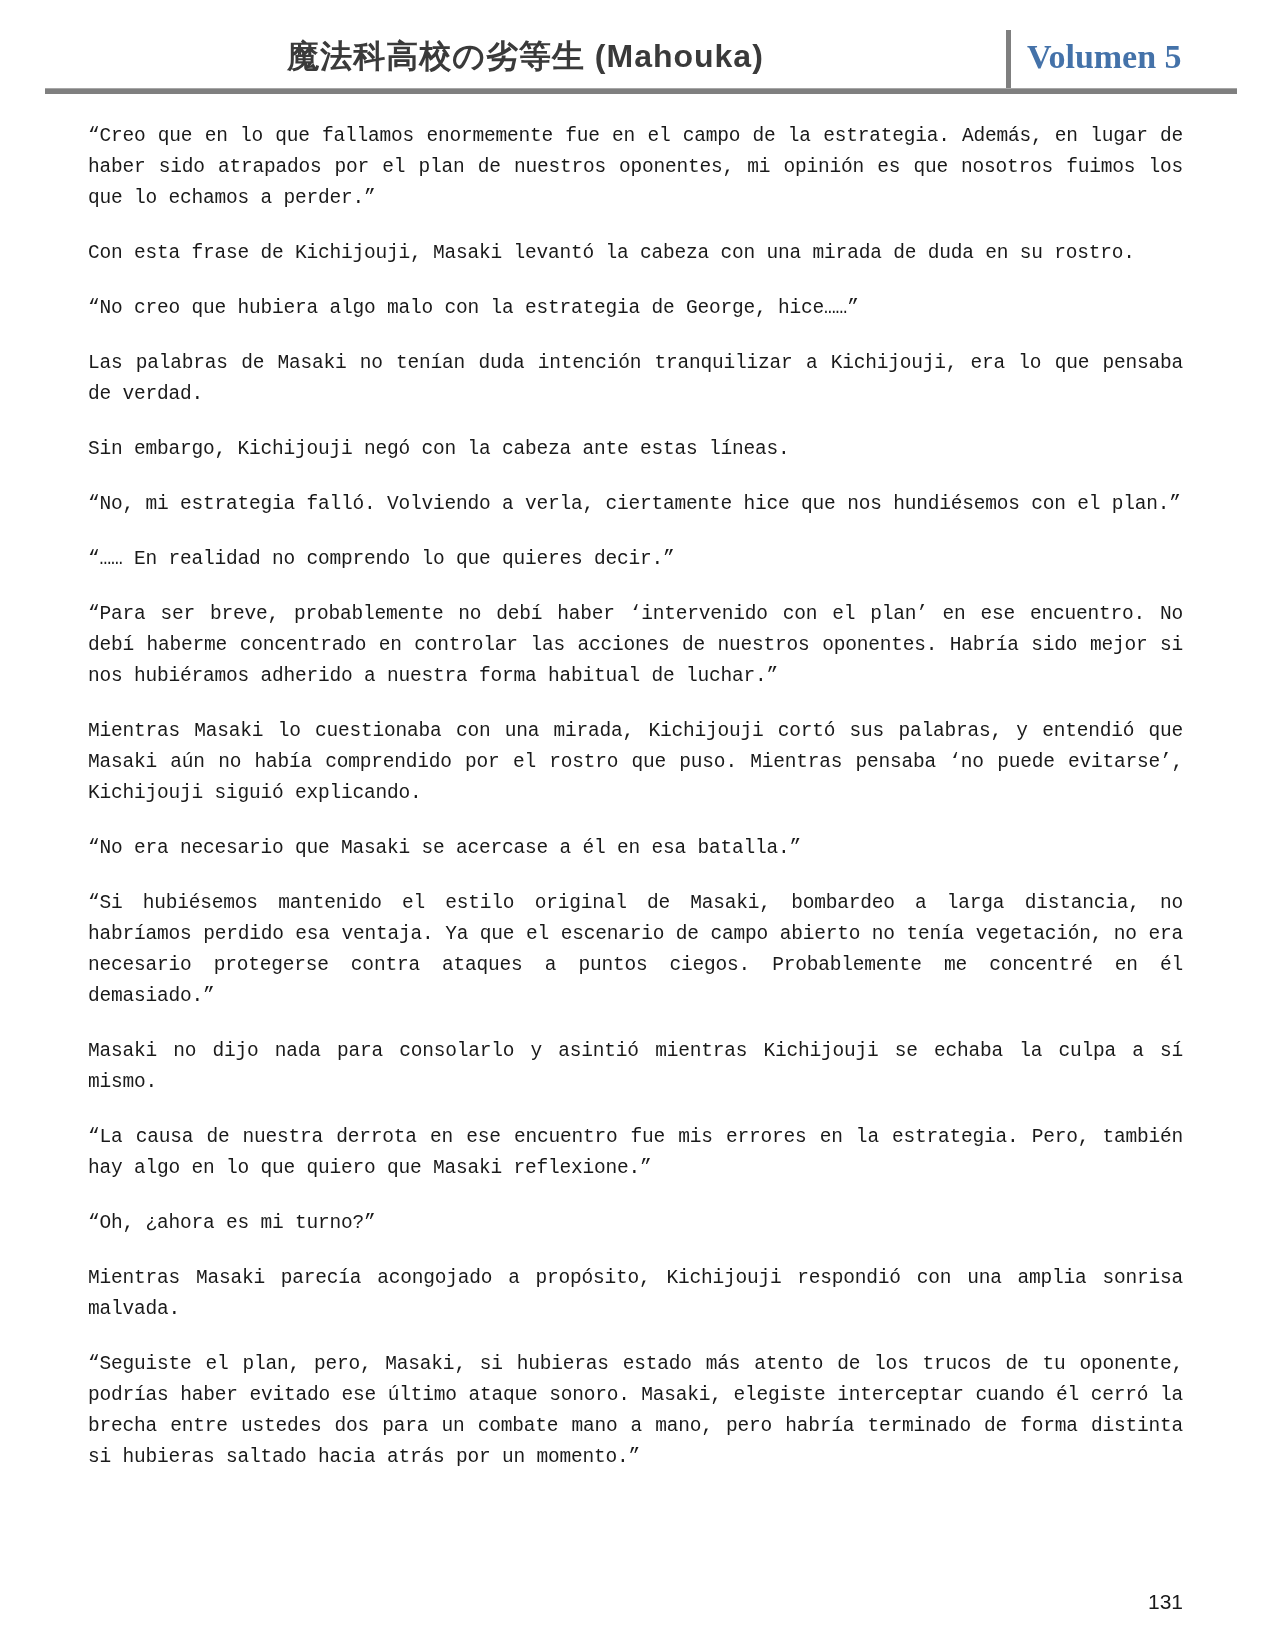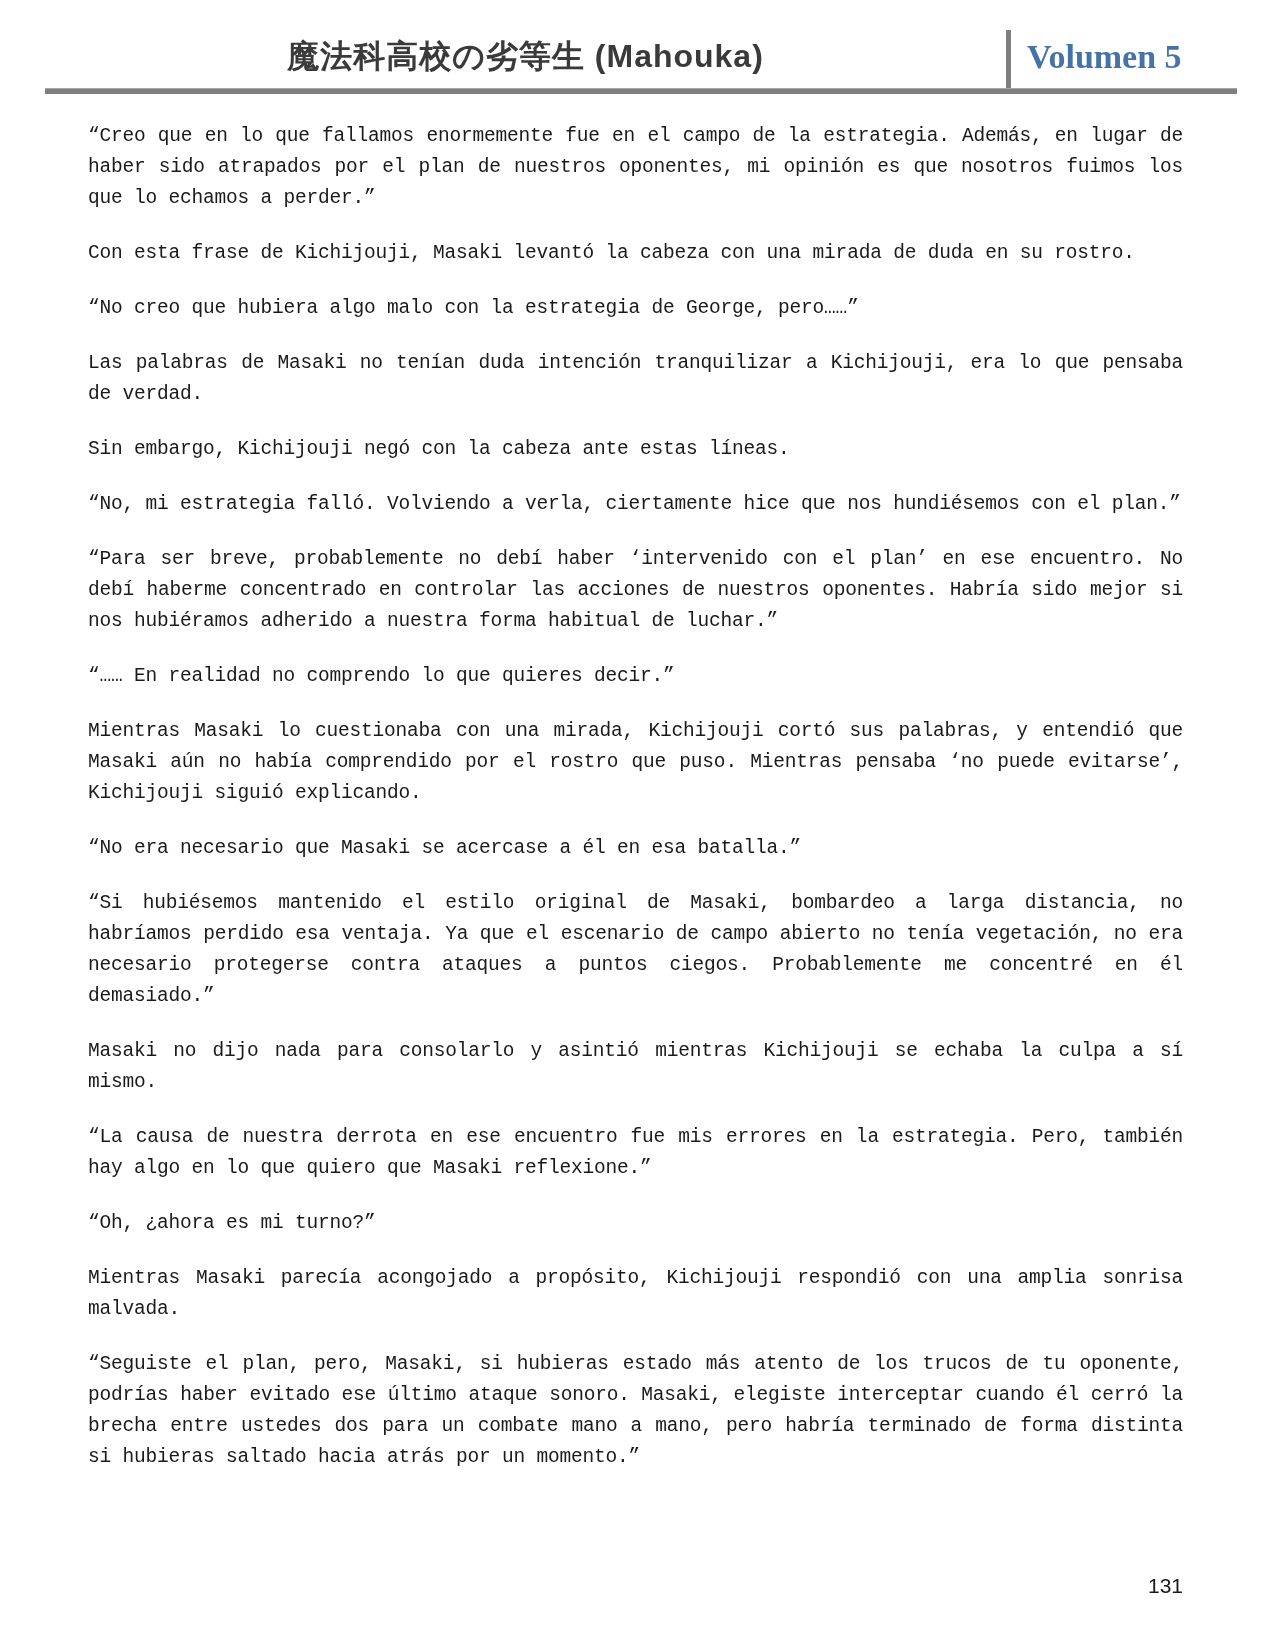--- a/index.html
+++ b/index.html
@@ -67,21 +67,21 @@
     line-height: 31px;
     letter-spacing: -0.2px;
     color: var(--body-text, #1a1a1a);
     text-align: justify;
     font-family: Liberation Mono, monospace;
   }
   
   .footer {
     position: absolute;
     right: 92px;
-    bottom: 52px;
+    bottom: 36px;
   }
   .page-number {
     font-size: 21px;
     color: var(--body-text, #1a1a1a);
   }
 </style>
 </head>
 <body>
 
 <div class="page">
@@ -95,26 +95,26 @@
       <span class="volume-label">Volumen 5</span>
     </div>
   </div>
 
   <div class="header-rule"></div>
 
   <main class="page-body">
 
   <p class="para">“Creo que en lo que fallamos enormemente fue en el campo de la estrategia. Además, en lugar de haber sido atrapados por el plan de nuestros oponentes, mi opinión es que nosotros fuimos los que lo echamos a perder.”</p>
       <p class="para">Con esta frase de Kichijouji, Masaki levantó la cabeza con una mirada de duda en su rostro.</p>
-      <p class="para">“No creo que hubiera algo malo con la estrategia de George, pero……”</p>
+      <p class="para">“No creo que hubiera algo malo con la estrategia de George, hice……”</p>
       <p class="para">Las palabras de Masaki no tenían duda intención tranquilizar a Kichijouji, era lo que pensaba de verdad.</p>
       <p class="para">Sin embargo, Kichijouji negó con la cabeza ante estas líneas.</p>
       <p class="para">“No, mi estrategia falló. Volviendo a verla, ciertamente hice que nos hundiésemos con el plan.”</p>
+      <p class="para">“…… En realidad no comprendo lo que quieres decir.”</p>
       <p class="para">“Para ser breve, probablemente no debí haber ‘intervenido con el plan’ en ese encuentro. No debí haberme concentrado en controlar las acciones de nuestros oponentes. Habría sido mejor si nos hubiéramos adherido a nuestra forma habitual de luchar.”</p>
-      <p class="para">“…… En realidad no comprendo lo que quieres decir.”</p>
       <p class="para">Mientras Masaki lo cuestionaba con una mirada, Kichijouji cortó sus palabras, y entendió que Masaki aún no había comprendido por el rostro que puso. Mientras pensaba ‘no puede evitarse’, Kichijouji siguió explicando.</p>
       <p class="para">“No era necesario que Masaki se acercase a él en esa batalla.”</p>
       <p class="para">“Si hubiésemos mantenido el estilo original de Masaki, bombardeo a larga distancia, no habríamos perdido esa ventaja. Ya que el escenario de campo abierto no tenía vegetación, no era necesario protegerse contra ataques a puntos ciegos. Probablemente me concentré en él demasiado.”</p>
       <p class="para">Masaki no dijo nada para consolarlo y asintió mientras Kichijouji se echaba la culpa a sí mismo.</p>
       <p class="para">“La causa de nuestra derrota en ese encuentro fue mis errores en la estrategia. Pero, también hay algo en lo que quiero que Masaki reflexione.”</p>
       <p class="para">“Oh, ¿ahora es mi turno?”</p>
       <p class="para">Mientras Masaki parecía acongojado a propósito, Kichijouji respondió con una amplia sonrisa malvada.</p>
       <p class="para">“Seguiste el plan, pero, Masaki, si hubieras estado más atento de los trucos de tu oponente, podrías haber evitado ese último ataque sonoro. Masaki, elegiste interceptar cuando él cerró la brecha entre ustedes dos para un combate mano a mano, pero habría terminado de forma distinta si hubieras saltado hacia atrás por un momento.”</p>
     </main>
 

